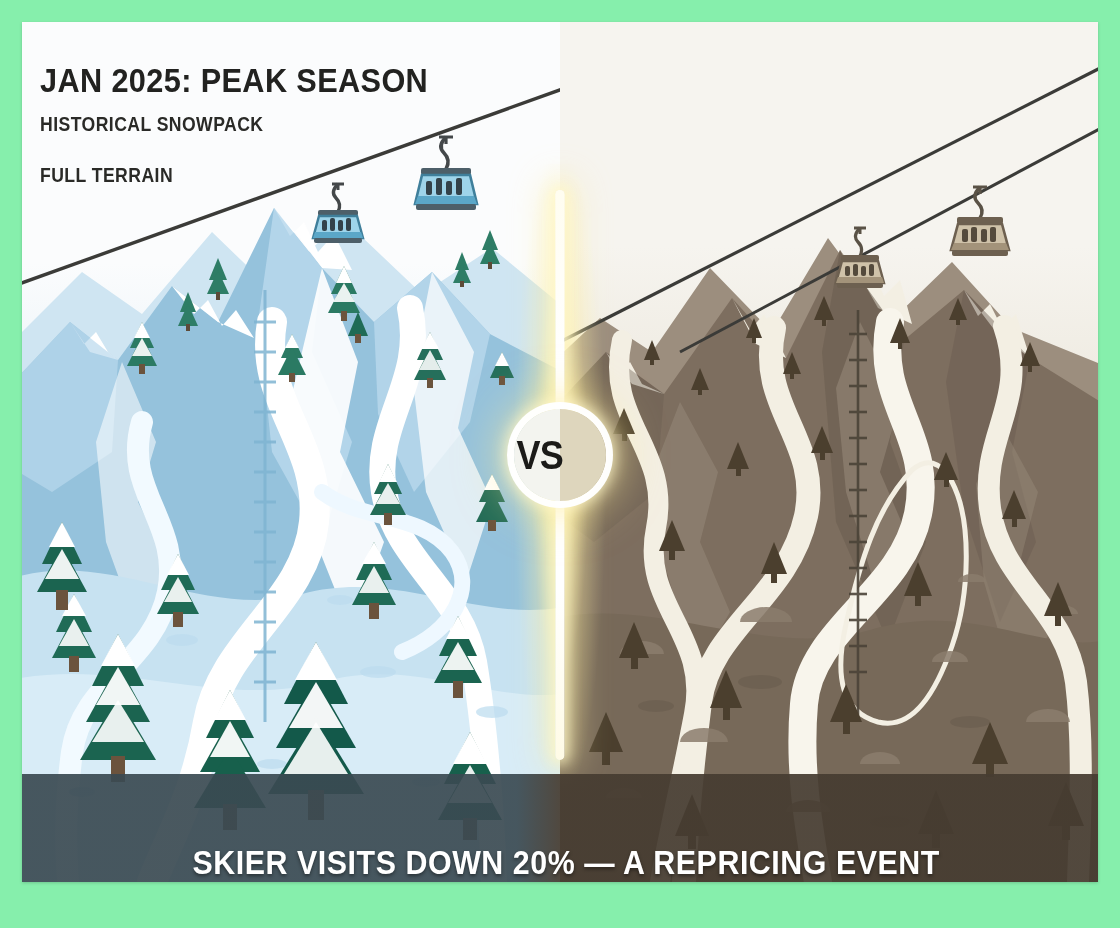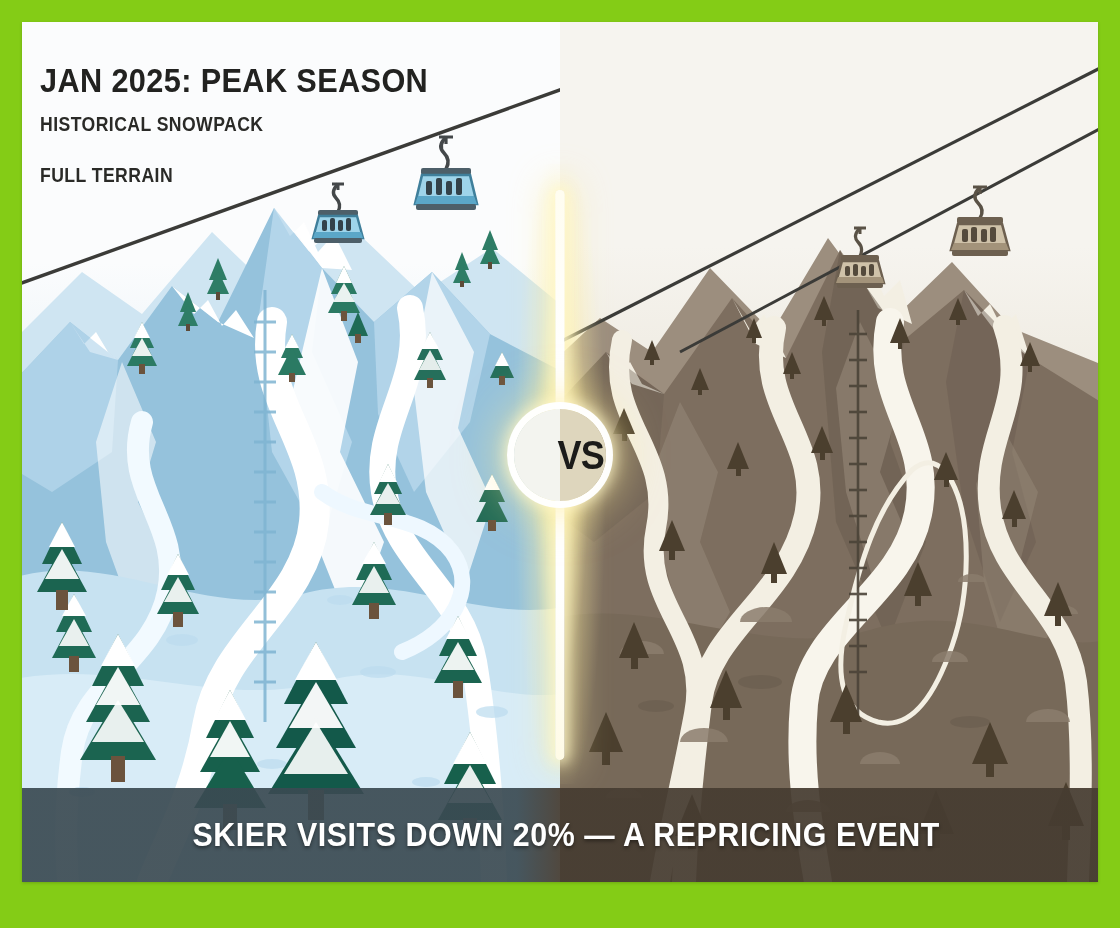--- a/index.html
+++ b/index.html
@@ -1,20 +1,20 @@
 <!DOCTYPE html>
 <html><head>
 <meta charset="utf-8">
 <style>
   * { box-sizing: border-box; margin:0; padding:0; }
   html,body{
     width:1120px; height:928px; background:#ffffff;
     font-family:"Liberation Sans", sans-serif; overflow:hidden;
   }
-  #stage{ position:relative; width:1120px; height:928px; background:#84cc16; }
+  #stage{ position:relative; width:1120px; height:928px; background:#86efac; }
 
   
   #panel{
     position:absolute; left:22px; top:22px; width:1076px; height:860px;
     overflow:hidden; background:#f2f2ee;
     box-shadow:0 1px 3px rgba(0,0,0,.18);
   }
 
   .half{ position:absolute; top:0; height:100%; overflow:hidden; }
   #left-half{ left:0; width:50%; background:linear-gradient(#fbfcfd 0%,#fbfcfd 28%,#eaf3f8 46%,#dcebf5 100%); }
@@ -60,35 +60,35 @@
   
   #vs-badge{
     position:absolute; left:50%; top:433px; width:92px; height:92px;
     transform:translate(-50%,-50%); z-index:34; border-radius:50%;
     background:
       linear-gradient(90deg,#f3f4ef 0%,#f3f4ef 50%,#ded6bd 50%,#ded6bd 100%);
     box-shadow:
       0 0 0 7px rgba(255,255,255,.97),
       0 0 16px 8px rgba(255,248,205,.95),
       0 0 40px 18px rgba(255,238,150,.5);
-    display:flex; align-items:center; justify-content:flex-end;
+    display:flex; align-items:center; justify-content:flex-start;
   }
   #vs-badge span{
     font-family:"Liberation Sans Narrow","Liberation Sans",sans-serif;
     font-weight:bold; font-size:40px; letter-spacing:-1px; color:#1b1b19;
     transform:scaleX(.9);
   }
 
   
   #banner{
-    position:absolute; left:0; bottom:0; width:100%; height:94px; z-index:45;
+    position:absolute; left:0; bottom:0; width:100%; height:108px; z-index:45;
     background:linear-gradient(90deg,
       rgba(58,74,82,.92) 0%, rgba(58,74,82,.92) 46%,
       rgba(70,60,49,.93) 50%, rgba(70,60,49,.93) 100%);
-    display:flex; align-items:center; justify-content:center;padding-left:13px;
+    display:flex; align-items:flex-end; justify-content:center;padding-left:13px;
   }
   #banner-text{
     font-family:"Liberation Sans Narrow","Liberation Sans",sans-serif;
     font-weight:bold; font-size:33px; letter-spacing:.6px; color:#ffffff;
     white-space:nowrap; text-shadow:0 2px 4px rgba(0,0,0,.45);
     transform:scaleX(.92);
   }
 </style>
 </head>
 <body>

